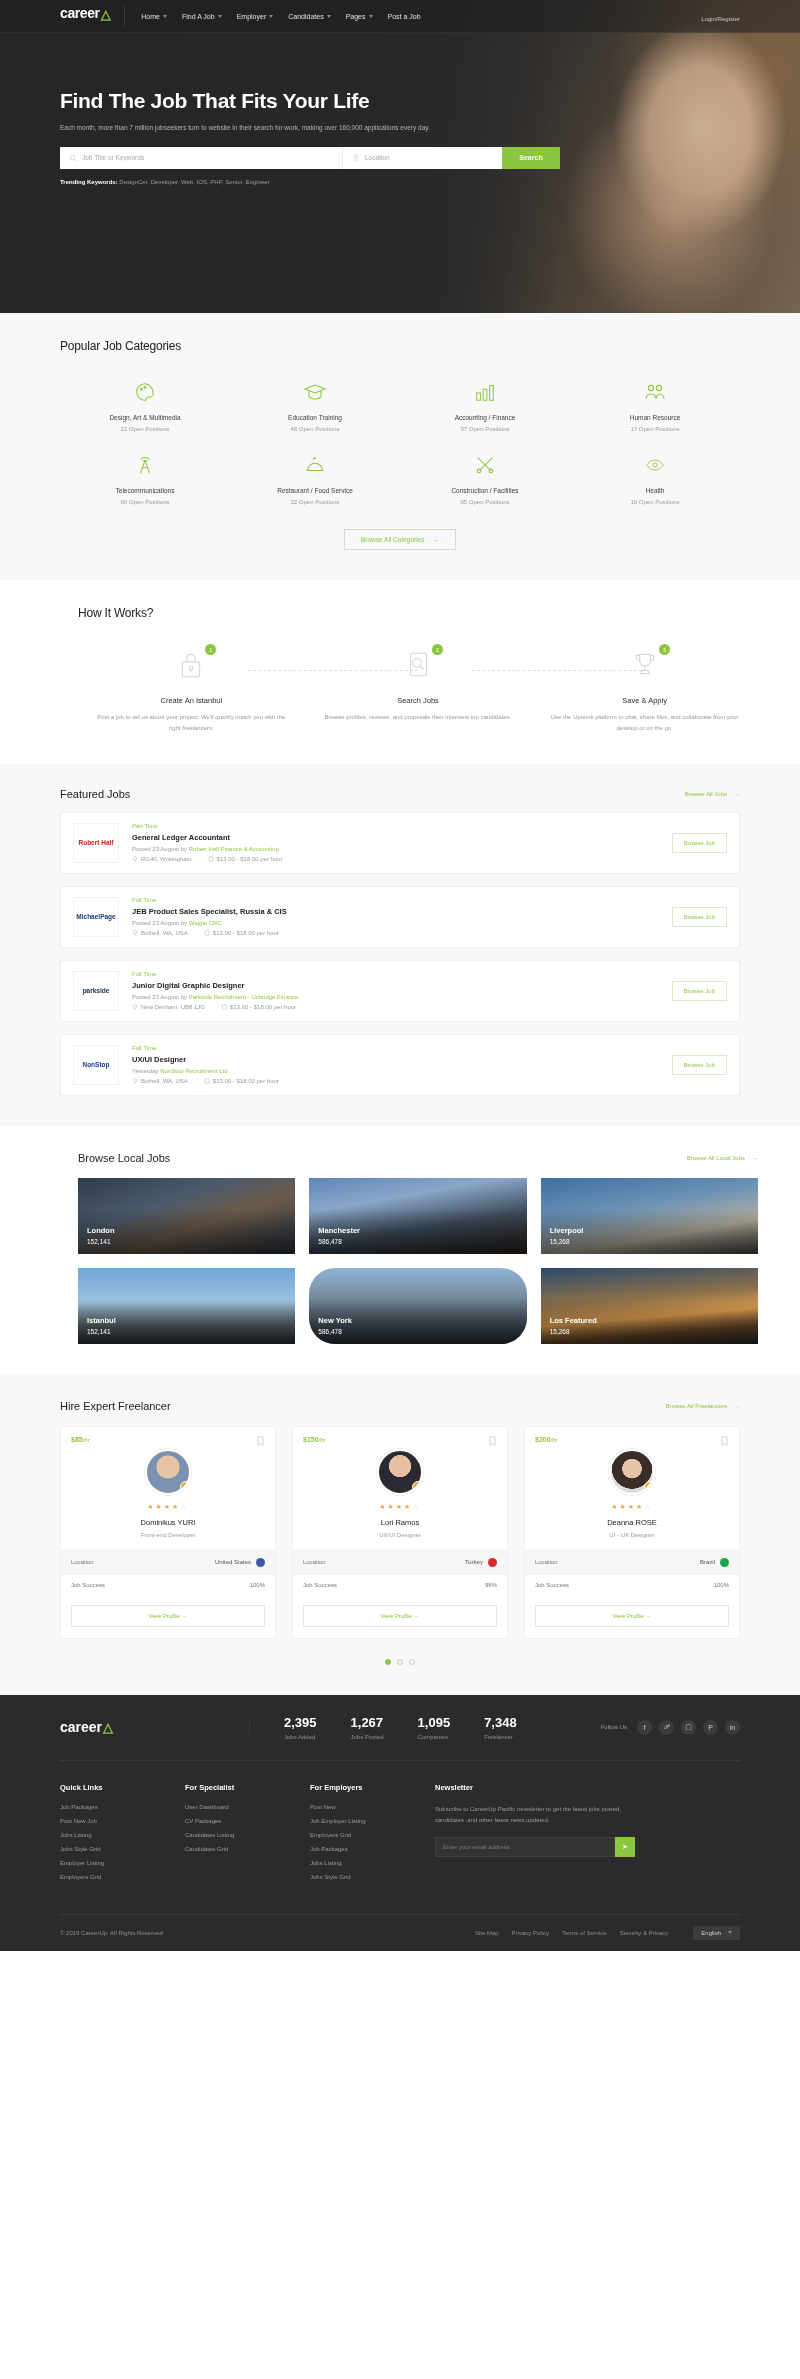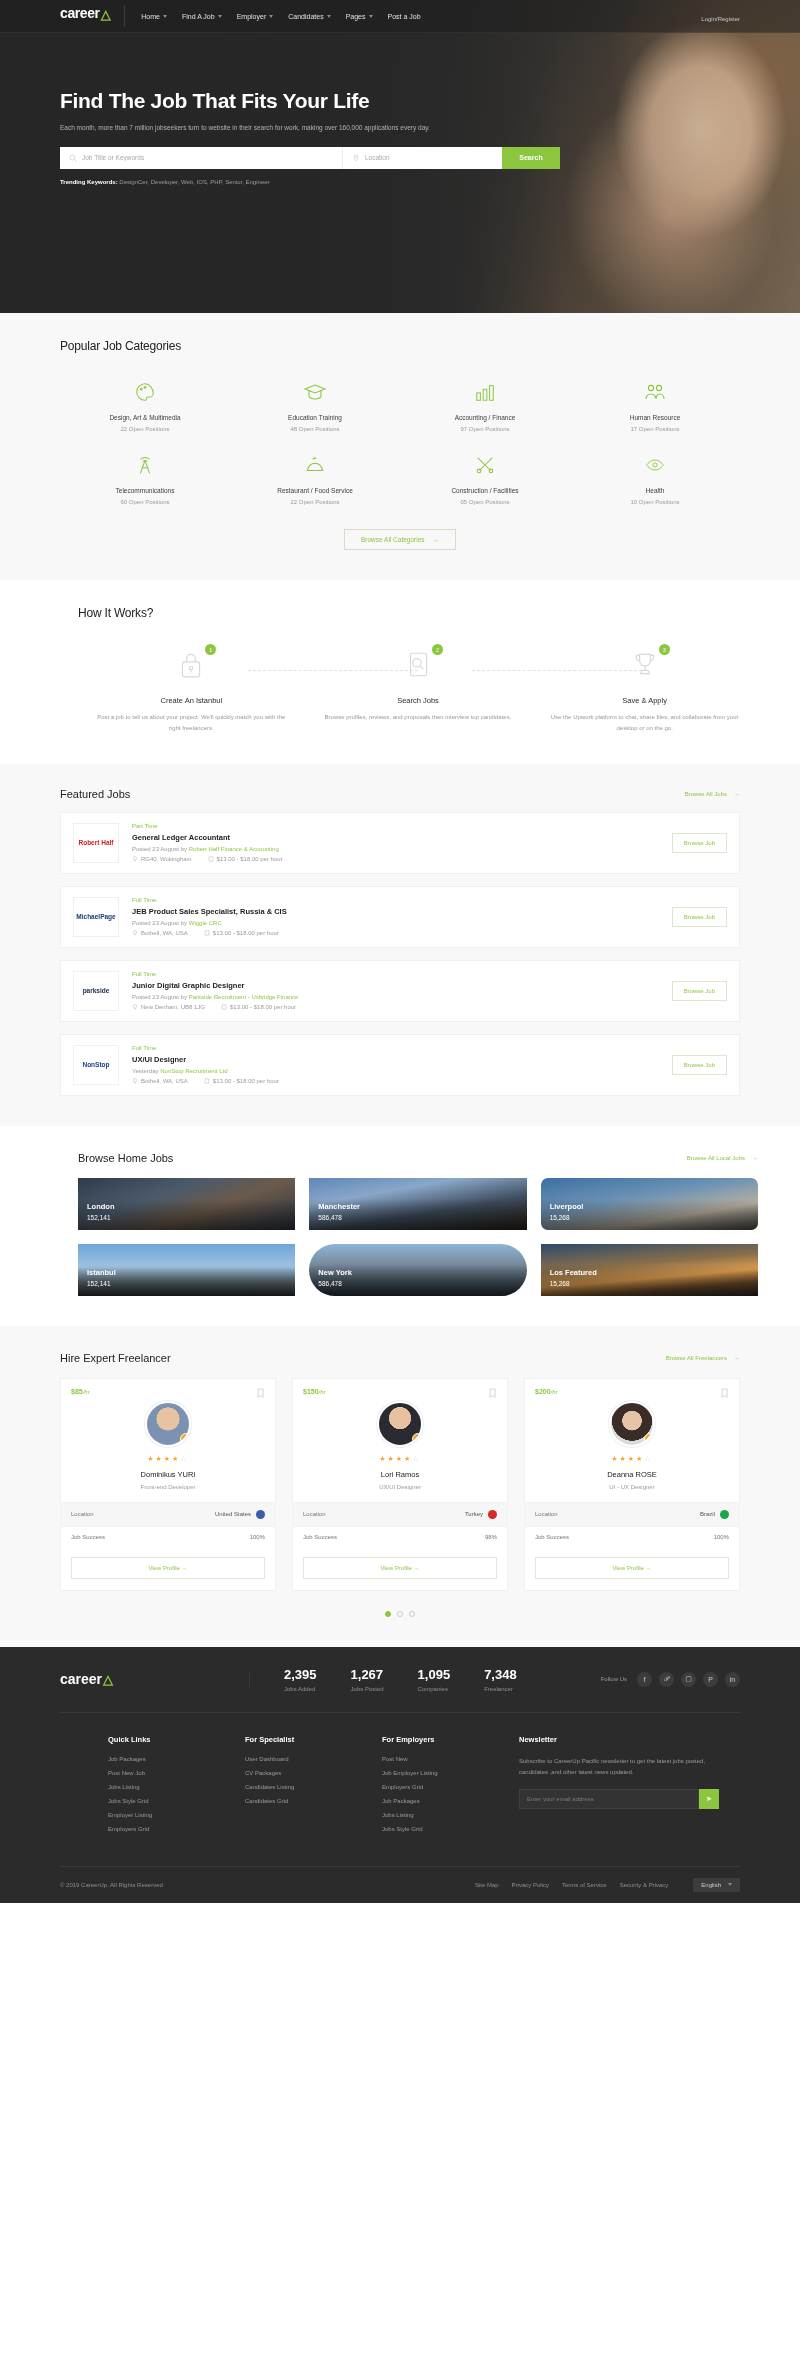--- a/index.html
+++ b/index.html
@@ -135,21 +135,21 @@
   .job-meta a { color: #8cc63e; text-decoration: none; }
   .job-meta2 { font-size: 6px; color: #9a9a9a; margin-top: 4px; display: flex; gap: 16px; align-items: center; }
   .job-meta2 span { display:flex; align-items:center; gap:3px; }
   .btn-job {
     border: 1px solid #dfe6cd; color: #8cc63e; background: #fff;
     font-size: 6px; padding: 6px 11px; cursor: pointer; font-family:"Liberation Sans",sans-serif;
   }
 
   
   .city-grid { display: grid; grid-template-columns: repeat(3, 1fr); gap: 14px; margin-top: 14px; }
-  .city { position: relative; height: 52px; overflow: hidden; }
+  .city { position: relative; height: 76px; overflow: hidden; }
   .city-shade { position:absolute; inset:0; background: linear-gradient(180deg, rgba(0,0,0,0) 40%, rgba(0,0,0,0.55) 100%); }
   .city-label { position: absolute; left: 9px; bottom: 9px; color: #fff; }
   .city-name { font-size: 7.5px; font-weight: bold; }
   .city-count { font-size: 6.5px; margin-top: 3px; }
 
   
   .fl-grid { display: grid; grid-template-columns: repeat(3,1fr); gap: 16px; margin-top: 14px; }
   .fl-card { background: #fff; border: 1px solid #f0f0f0; }
   .fl-top { display: flex; justify-content: space-between; padding: 9px 10px 0; }
   .fl-rate { font-size: 7px; color: #8cc63e; font-weight: bold; }
@@ -194,21 +194,21 @@
   .foot-logo .rocket { color: #8cc63e; font-size: 13px; margin-left: 1px; }
   .stats { display: flex; gap: 34px; margin-left: 34px; }
   .stat-num { font-size: 13px; color: #fff; font-weight: bold; }
   .stat-lbl { font-size: 6px; color: #8f8f8f; margin-top: 4px; }
   .social-wrap { margin-left: auto; display: flex; align-items: center; gap: 7px; }
   .social-lbl { font-size: 6px; color: #9a9a9a; margin-right: 3px; }
   .soc {
     width: 15px; height: 15px; border-radius: 50%; background: #3c3c3c; color: #cfcfcf;
     font-size: 7px; display: flex; align-items: center; justify-content: center;
   }
-  .foot-cols { display: flex; padding: 22px 0 26px; gap: 12px; margin-left: 48px; }
+  .foot-cols { display: flex; padding: 22px 0 26px; gap: 0; }
   .fcol { width: 125px; }
   .fcol.news { width: 200px; }
   .fcol h4 { font-size: 7.5px; color: #fff; margin-bottom: 12px; font-weight: bold; }
   .fcol a { display: block; font-size: 6px; color: #9a9a9a; text-decoration: none; margin-bottom: 8px; }
   .news p { font-size: 6px; color: #9a9a9a; line-height: 1.9; margin-bottom: 11px; }
   .news-form { display: flex; }
   .news-form input {
     flex: 1; border: 1px solid #3f3f3f; background: #333; color: #9a9a9a; font-size: 6px;
     padding: 6px 7px; outline: none; font-family:"Liberation Sans",sans-serif;
   }
@@ -589,21 +589,21 @@
           </div>
         </div>
         <button class="btn-job">Browse Job</button>
       </div>
     </div>
   </section>
 
   <section class="sec-white" style="padding:26px 0 30px;">
     <div class="container">
       <div class="row-head">
-        <h3>Browse Home Jobs</h3>
+        <h3>Browse Local Jobs</h3>
         <a class="link-all" href="#">
           <span>Browse All Local Jobs</span>
           <span>→</span>
         </a>
       </div>
       <div class="city-grid">
 
         <div class="city" style="background:linear-gradient(160deg,#2f3c4a 0%,#4b5a6b 35%,#6b5a4a 60%,#2a3442 100%);">
           <div class="city-shade"></div>
           <div class="city-label">
@@ -613,21 +613,21 @@
         </div>
 
         <div class="city" style="background:linear-gradient(170deg,#5e86b8 0%,#8aa7c9 30%,#3f4d5e 62%,#2b2118 100%);">
           <div class="city-shade"></div>
           <div class="city-label">
             <div class="city-name">Manchester</div>
             <div class="city-count">586,478</div>
           </div>
         </div>
 
-        <div class="city" style="background:linear-gradient(170deg,#3d6fa3 0%,#6d93b5 40%,#b8b0a0 70%,#4a4a46 100%);border-radius:7px;">
+        <div class="city" style="background:linear-gradient(170deg,#3d6fa3 0%,#6d93b5 40%,#b8b0a0 70%,#4a4a46 100%);">
           <div class="city-shade"></div>
           <div class="city-label">
             <div class="city-name">Liverpool</div>
             <div class="city-count">15,268</div>
           </div>
         </div>
 
         <div class="city" style="background:linear-gradient(180deg,#6ea6d8 0%,#9ec3e0 45%,#5d6a70 75%,#2e3338 100%);">
           <div class="city-shade"></div>
           <div class="city-label">

